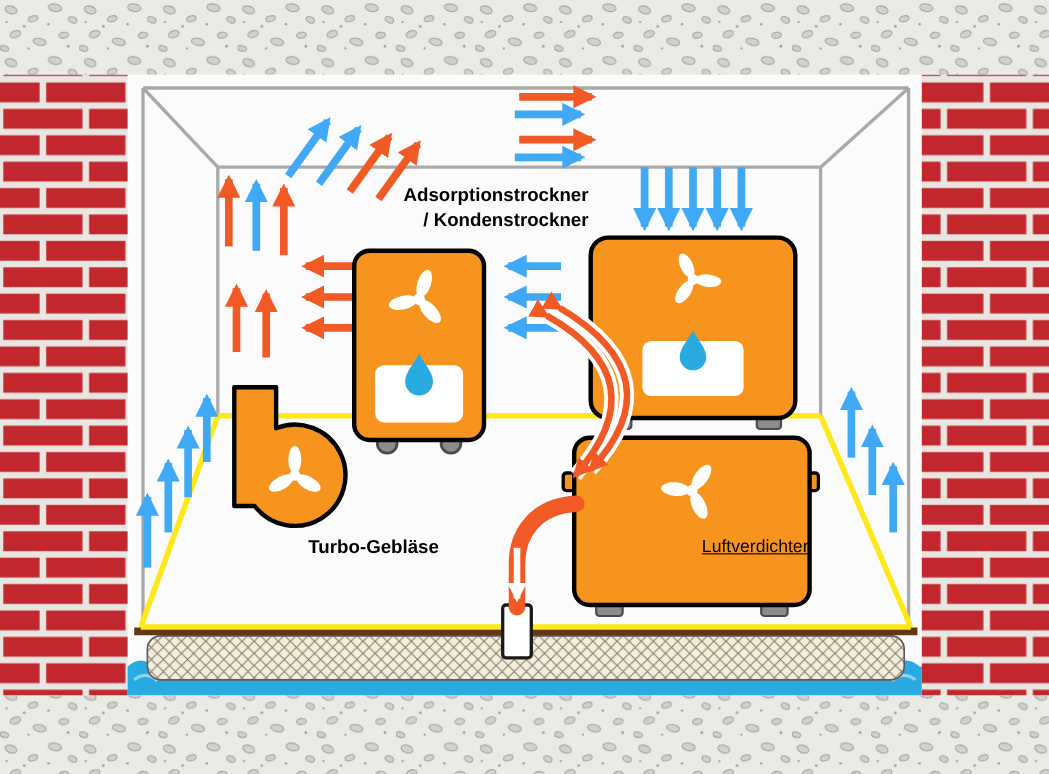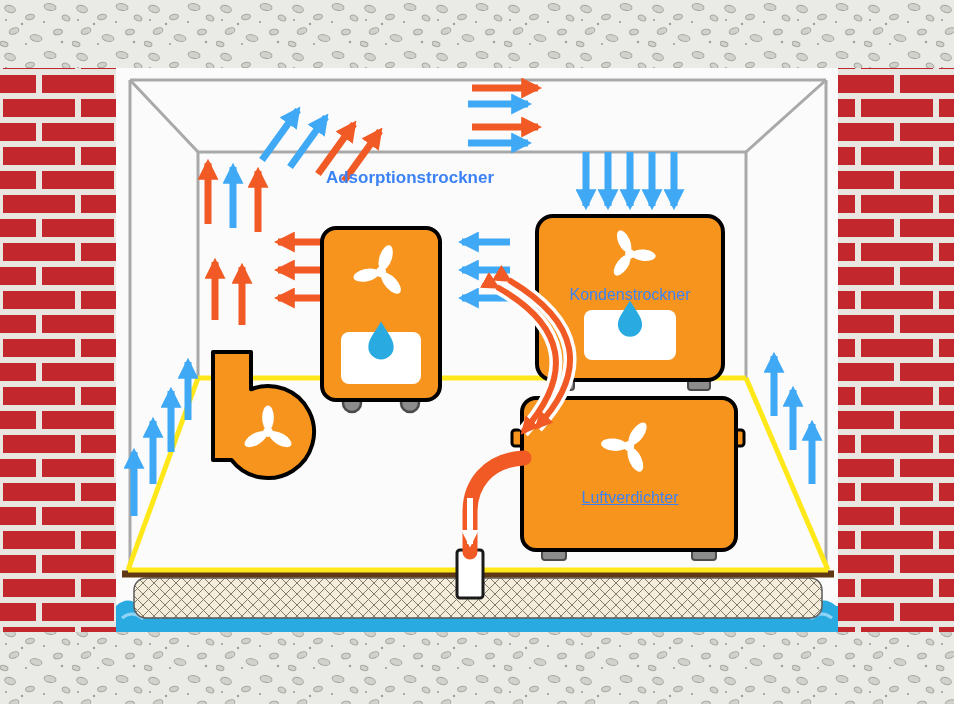--- a/index.html
+++ b/index.html
@@ -1,19 +1,19 @@
 <!DOCTYPE html>
 <html><head>
 <meta charset="utf-8">
 <style>
   html,body{margin:0;padding:0;background:#ccc;}
   .stage{position:relative;width:954px;height:704px;overflow:hidden;background:#fff;
          font-family:"Liberation Sans",sans-serif;}
   .stage svg{position:absolute;left:0;top:0;}
-  .label{position:absolute;text-align:center;color:#3b82f6;}
+  .label{position:absolute;text-align:right;color:#000000;}
   .label span{display:block;}
   .lbl-adsorption{left:285px;top:167px;width:250px;font-size:17px;font-weight:bold;line-height:22px;}
   .lbl-kondens{left:537px;top:285px;width:186px;font-size:16px;line-height:19px;}
   .lbl-luft{left:525px;top:489px;width:210px;font-size:16px;text-decoration:underline;}
   .lbl-turbo{left:125px;top:486px;width:274px;font-size:17px;font-weight:bold;line-height:23px;}
 </style>
 </head>
 <body>
 
 <div class="stage">
@@ -191,26 +191,25 @@
 
   <rect x="457" y="550" width="26" height="48" rx="3" fill="#FFFFFF" stroke="#1A1A1A" stroke-width="3"></rect>
 
   <path d="M524,458 C486,460 470,486 470,512 L470,552" fill="none" stroke="#F15A24" stroke-width="15" stroke-linecap="round"></path>
 
   <line x1="470" y1="498" x2="470" y2="544" stroke="#FFFFFF" stroke-width="6" marker-end="url(#ah-w)"></line>
 </svg>
 
 <div class="label lbl-adsorption">
   <span>Adsorptionstrockner</span>
-</div>
-
-<div class="label lbl-kondens">
-  <span>Kondenstrockner</span>
-</div>
+  <span>/ Kondenstrockner</span>
+</div>
+
 
 <div class="label lbl-luft">
   <span>Luftverdichter</span>
 </div>
 
 <div class="label lbl-turbo">
+  <span>Turbo-Gebläse</span>
 </div>
 
 </div>
 
 </body></html>

